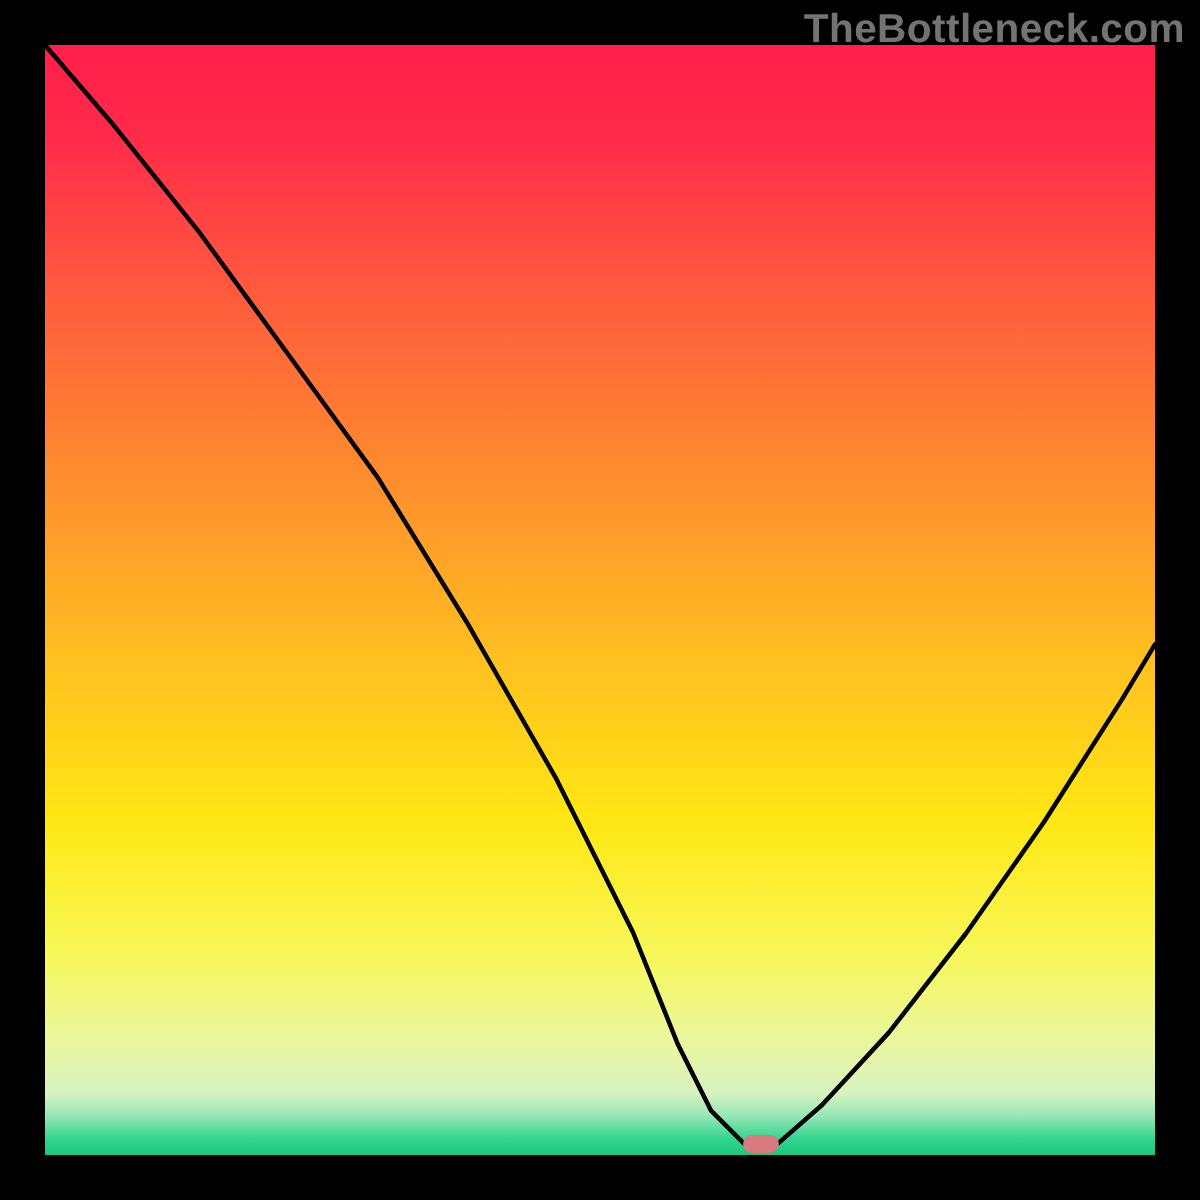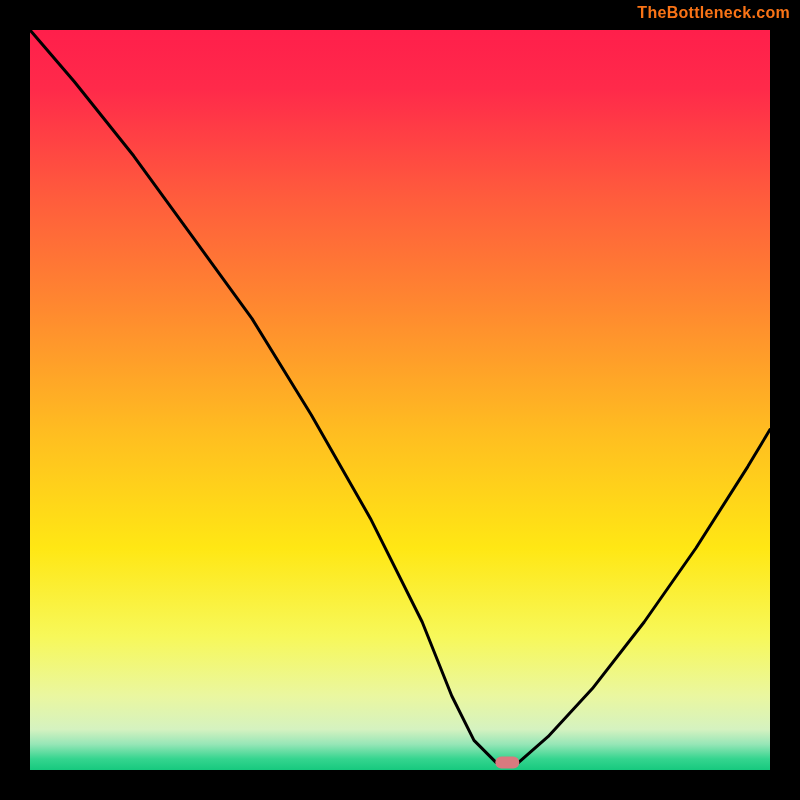--- a/index.html
+++ b/index.html
@@ -14,22 +14,22 @@
   .frame {
     position: relative;
     width: 800px;
     height: 800px;
     background: #000;
   }
   .watermark {
     position: absolute;
     top: 4px;
     right: 10px;
-    color: #f97316;
-    font-size: 16px;
+    color: #737373;
+    font-size: 27px;
     font-weight: 600;
     letter-spacing: 0.3px;
     z-index: 10;
   }
   svg {
     position: absolute;
     top: 0;
     left: 0;
   }
 </style>

